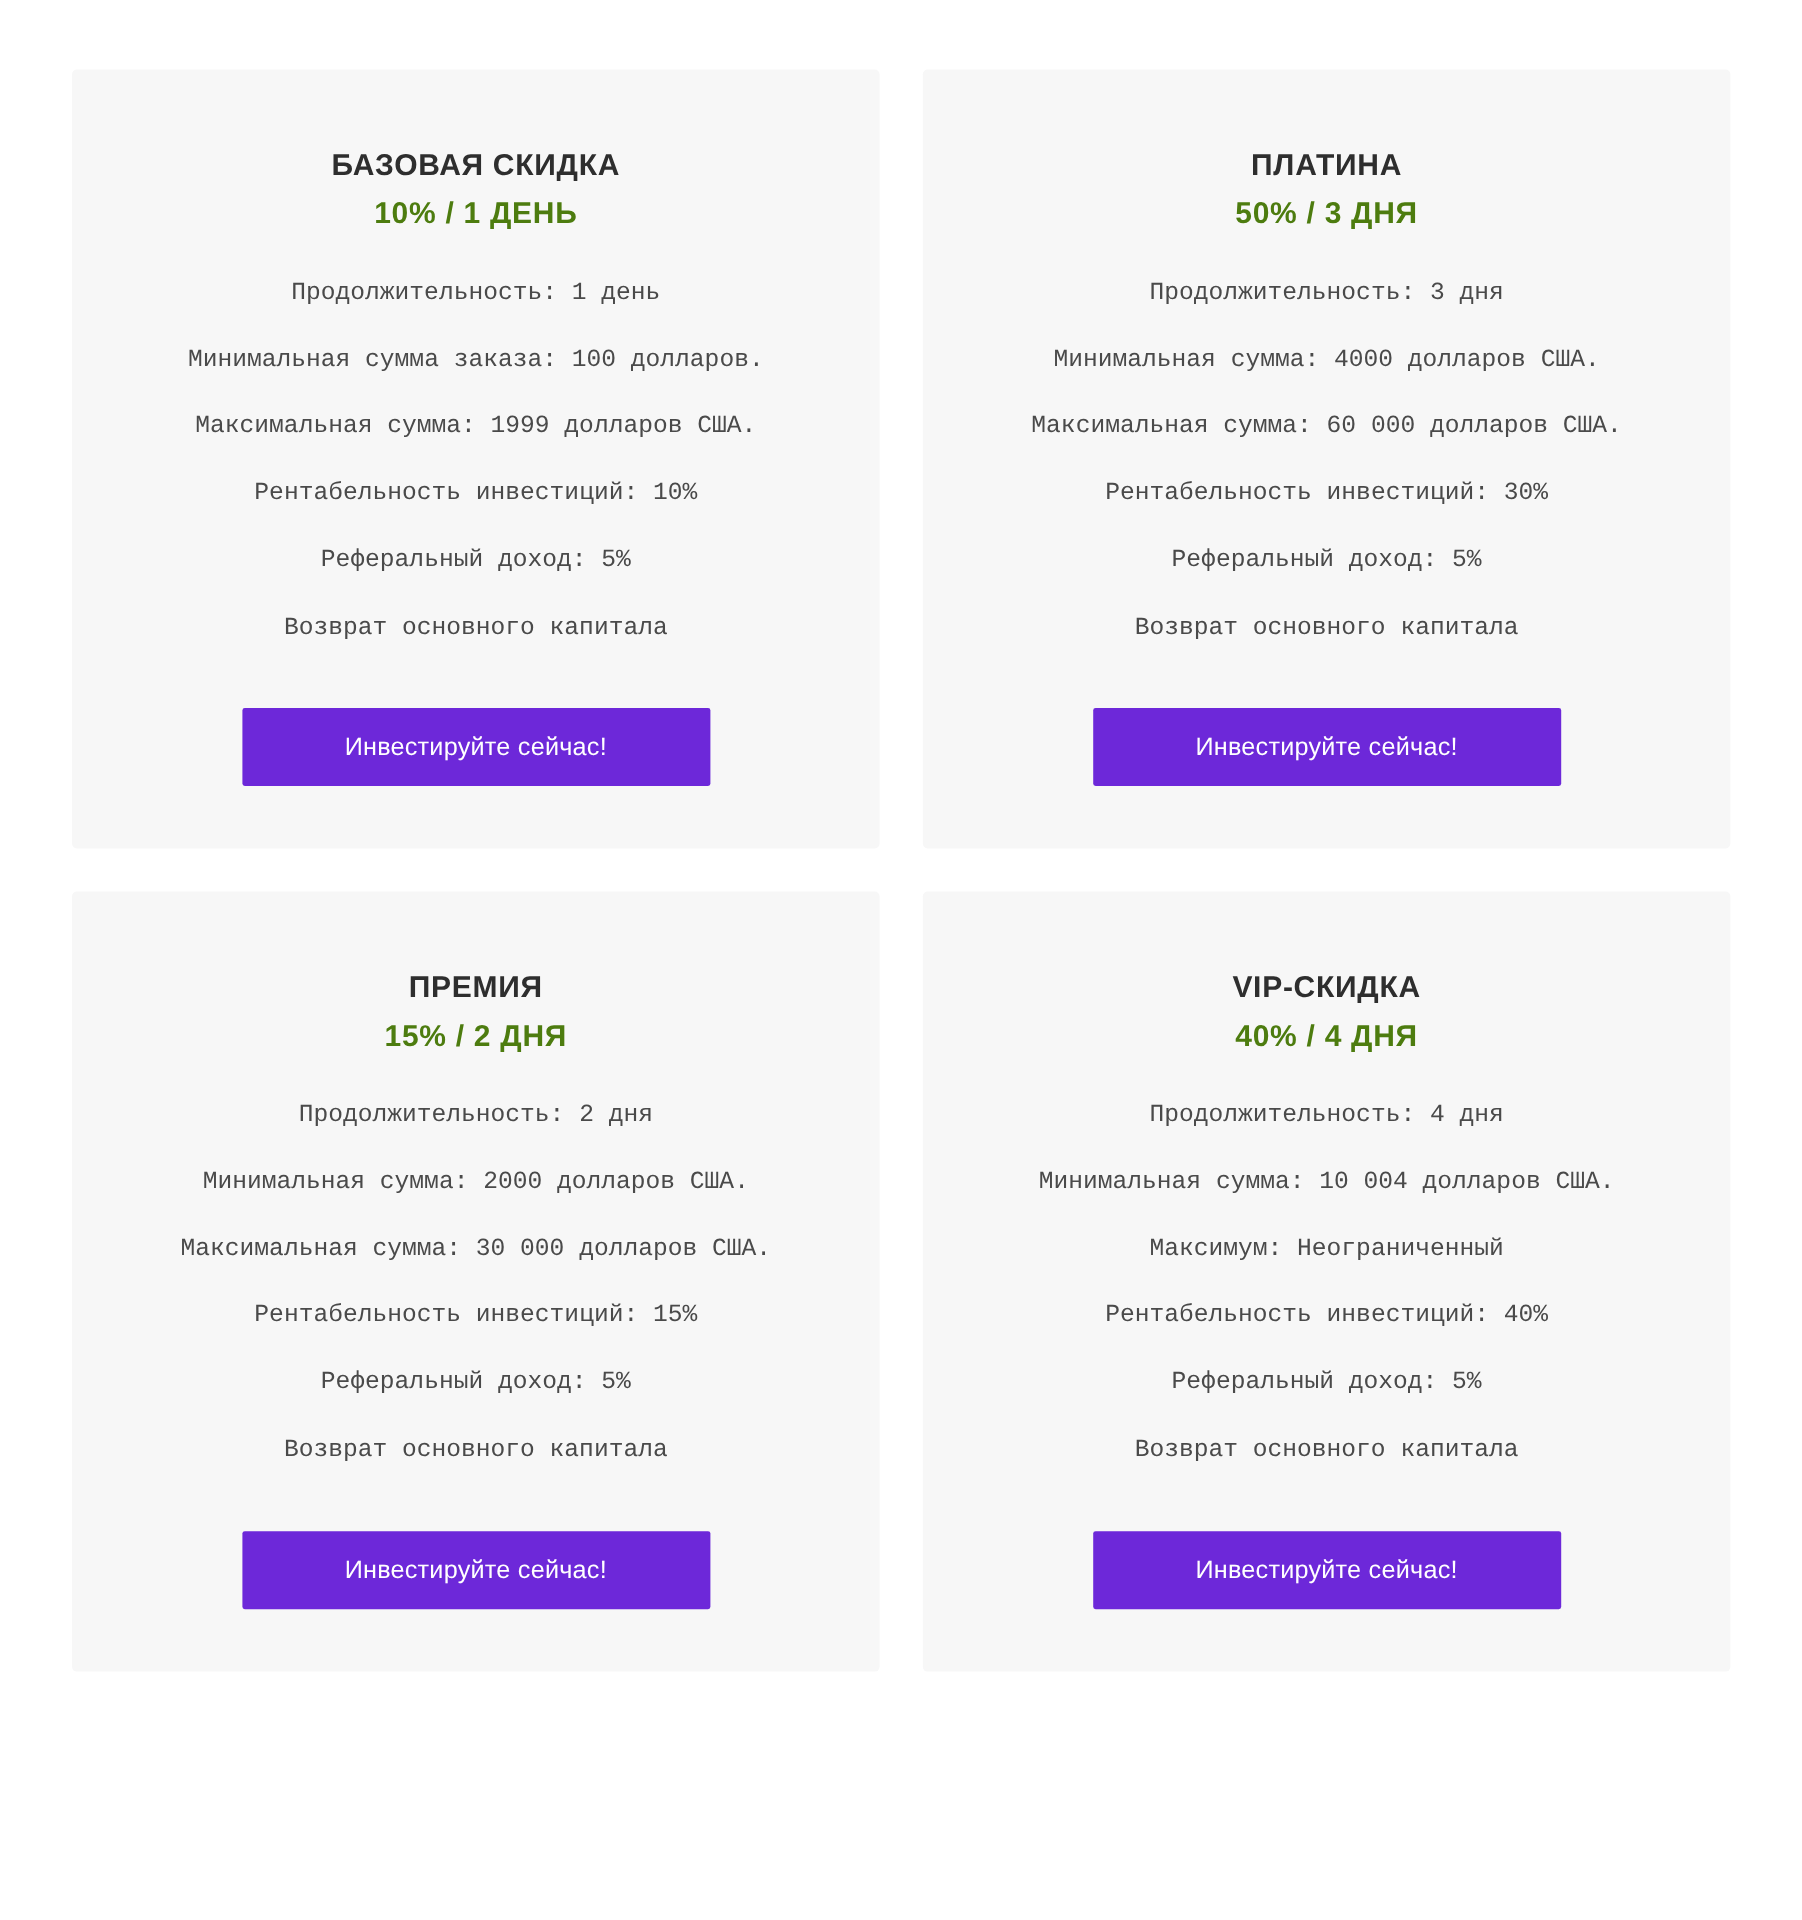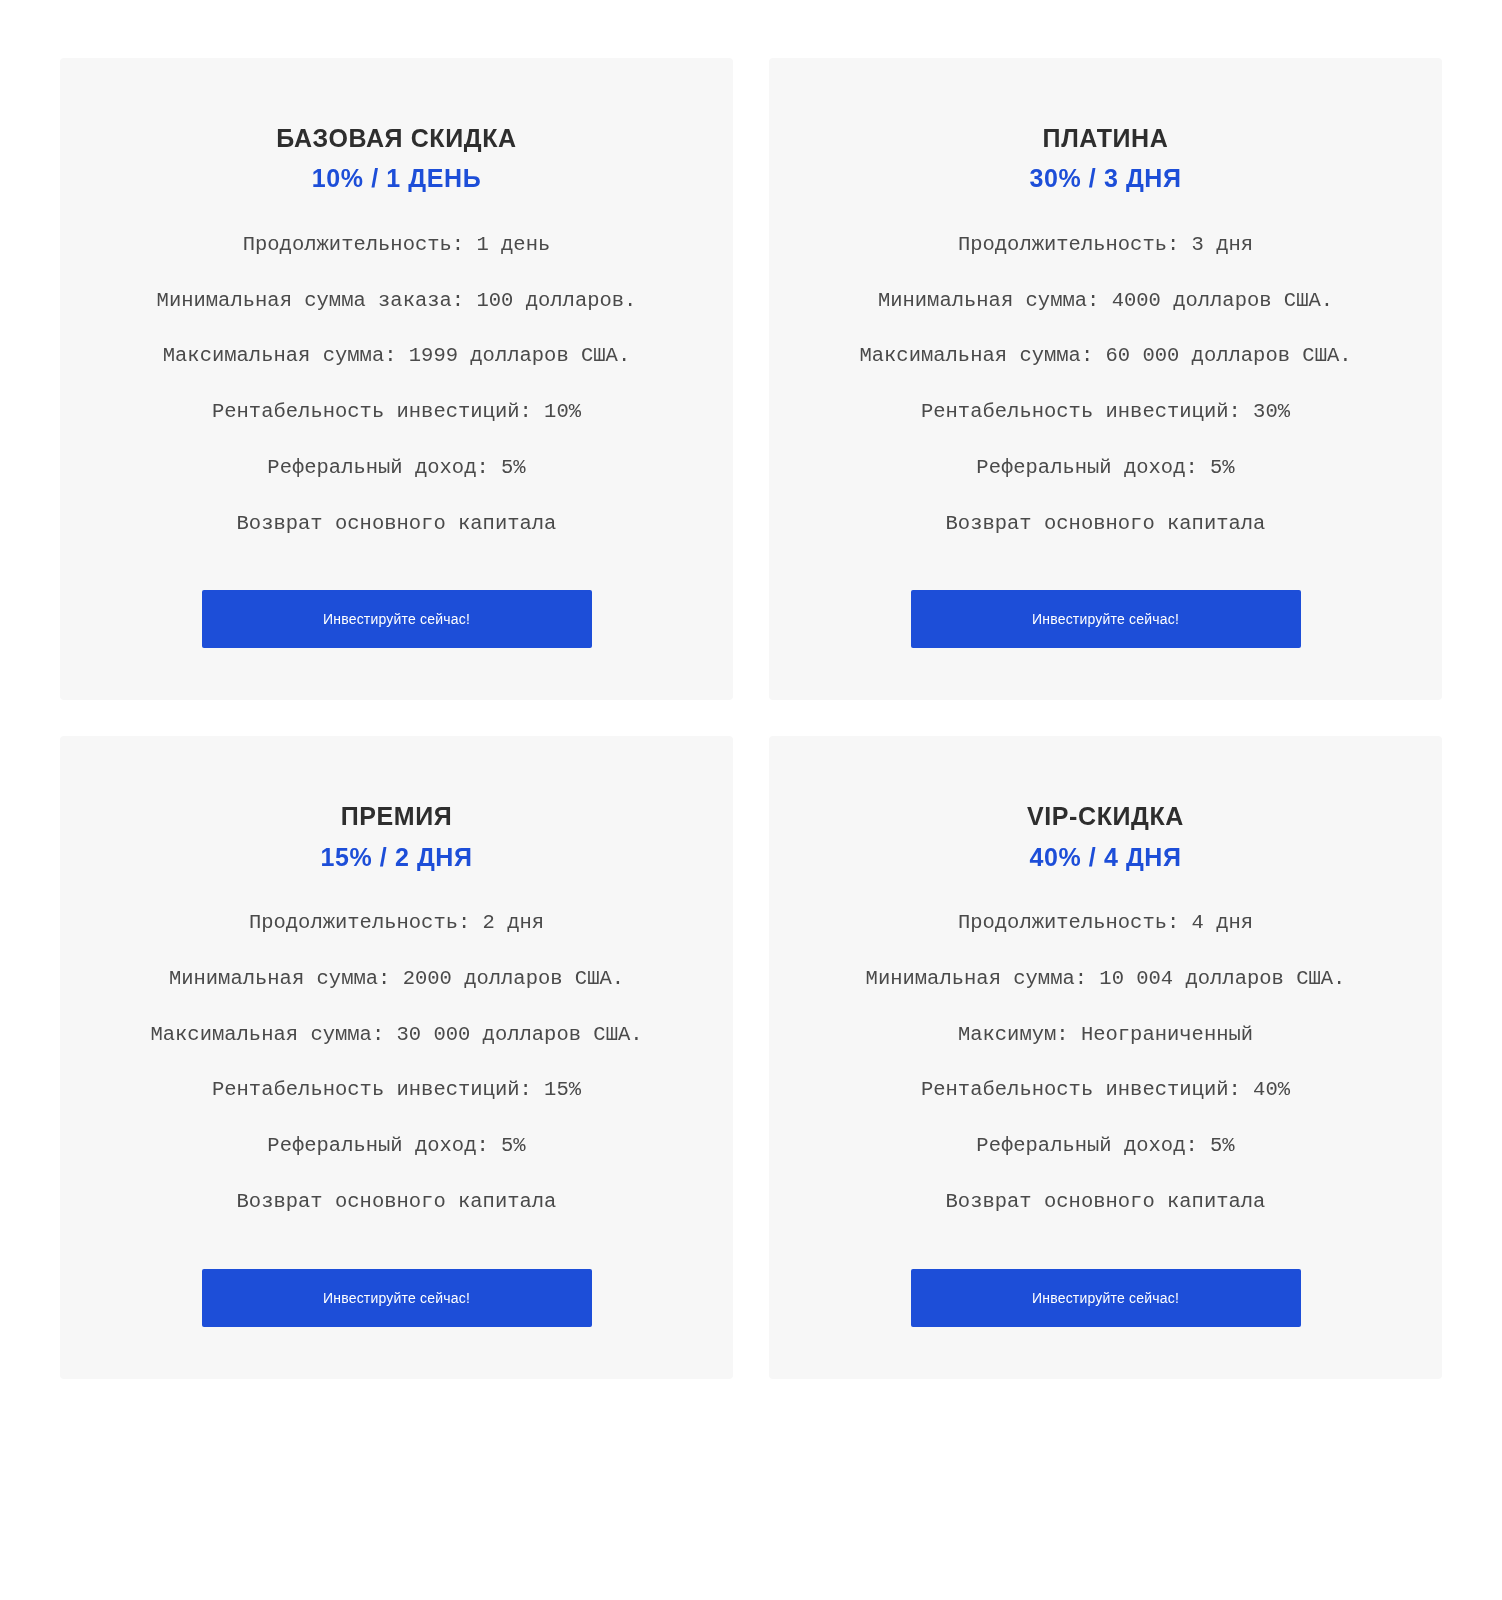--- a/index.html
+++ b/index.html
@@ -38,21 +38,21 @@
     font-weight: bold;
     letter-spacing: 0.6px;
     color: #2e2e2e;
     line-height: 1.45;
     margin: 0 0 6px 0;
   }
   .plan-subtitle {
     font-size: 25px;
     font-weight: bold;
     letter-spacing: 0.6px;
-    color: #1d4ed8;
+    color: #4d7c0f;
     line-height: 1.35;
     margin: 0 0 34px 0;
   }
   .plan-features {
     list-style: none;
     margin: 0;
     padding: 0;
     width: 100%;
     font-family: Liberation Mono, monospace;
   }
@@ -62,26 +62,26 @@
     color: #4a4a4a;
     margin-bottom: 26px;
     font-weight: 400;
   }
   .plan-features li:last-child {
     margin-bottom: 0;
   }
   .invest-button {
     margin-top: 52px;
     display: inline-block;
-    background: #1d4ed8;
+    background: #6d28d9;
     color: #ffffff;
     border: none;
     border-radius: 2px;
     font-family: "Liberation Sans", sans-serif;
-    font-size: 14px;
+    font-size: 21px;
     line-height: 1;
     padding: 22px 46px;
     min-width: 390px;
     cursor: pointer;
     letter-spacing: 0.2px;
   }
   .card-left .invest-button,
   .card-right .invest-button {
     min-width: 390px;
   }
@@ -100,21 +100,21 @@
       <li>Максимальная сумма: 1999 долларов США.</li>
       <li>Рентабельность инвестиций: 10%</li>
       <li>Реферальный доход: 5%</li>
       <li>Возврат основного капитала</li>
     </ul>
     <button class="invest-button">Инвестируйте сейчас!</button>
   </section>
 
   <section class="plan-card card-right">
     <h2 class="plan-title">ПЛАТИНА</h2>
-    <div class="plan-subtitle">30% / 3 ДНЯ</div>
+    <div class="plan-subtitle">50% / 3 ДНЯ</div>
     <ul class="plan-features">
       <li>Продолжительность: 3 дня</li>
       <li>Минимальная сумма: 4000 долларов США.</li>
       <li>Максимальная сумма: 60 000 долларов США.</li>
       <li>Рентабельность инвестиций: 30%</li>
       <li>Реферальный доход: 5%</li>
       <li>Возврат основного капитала</li>
     </ul>
     <button class="invest-button">Инвестируйте сейчас!</button>
   </section>

